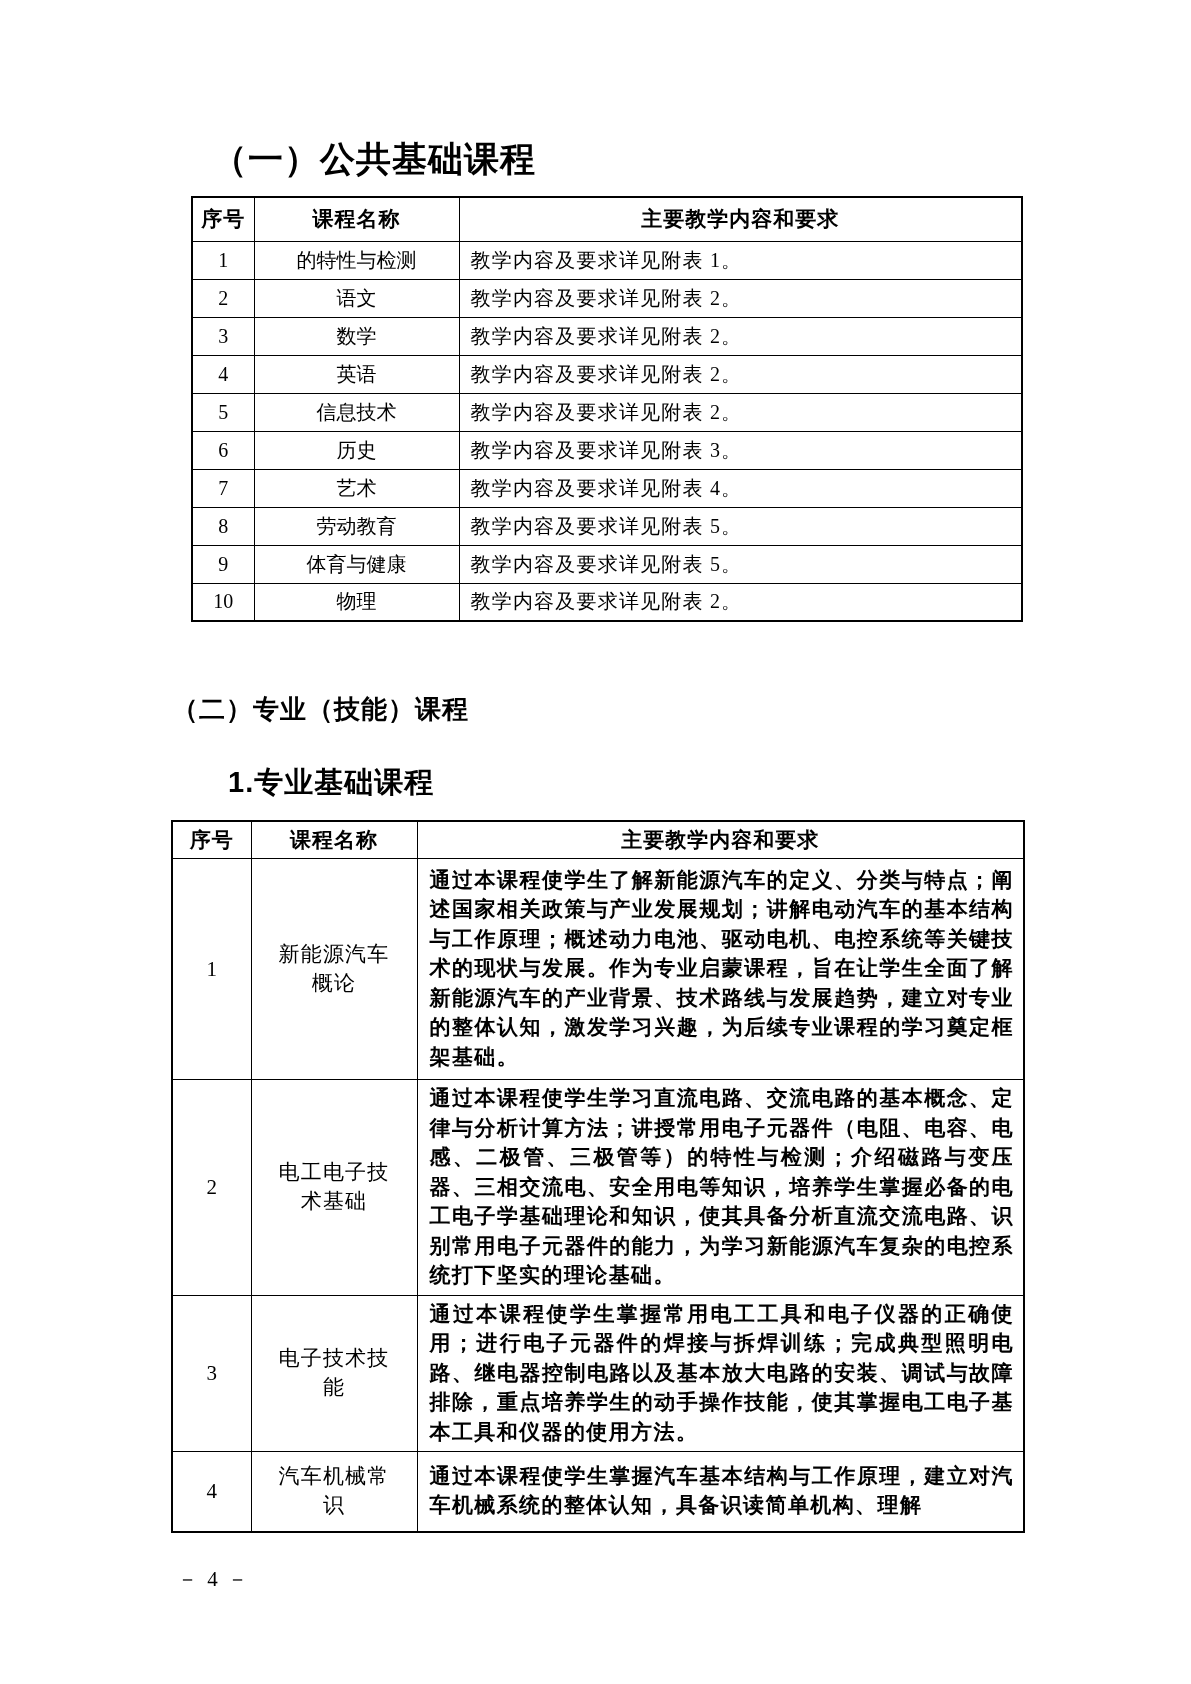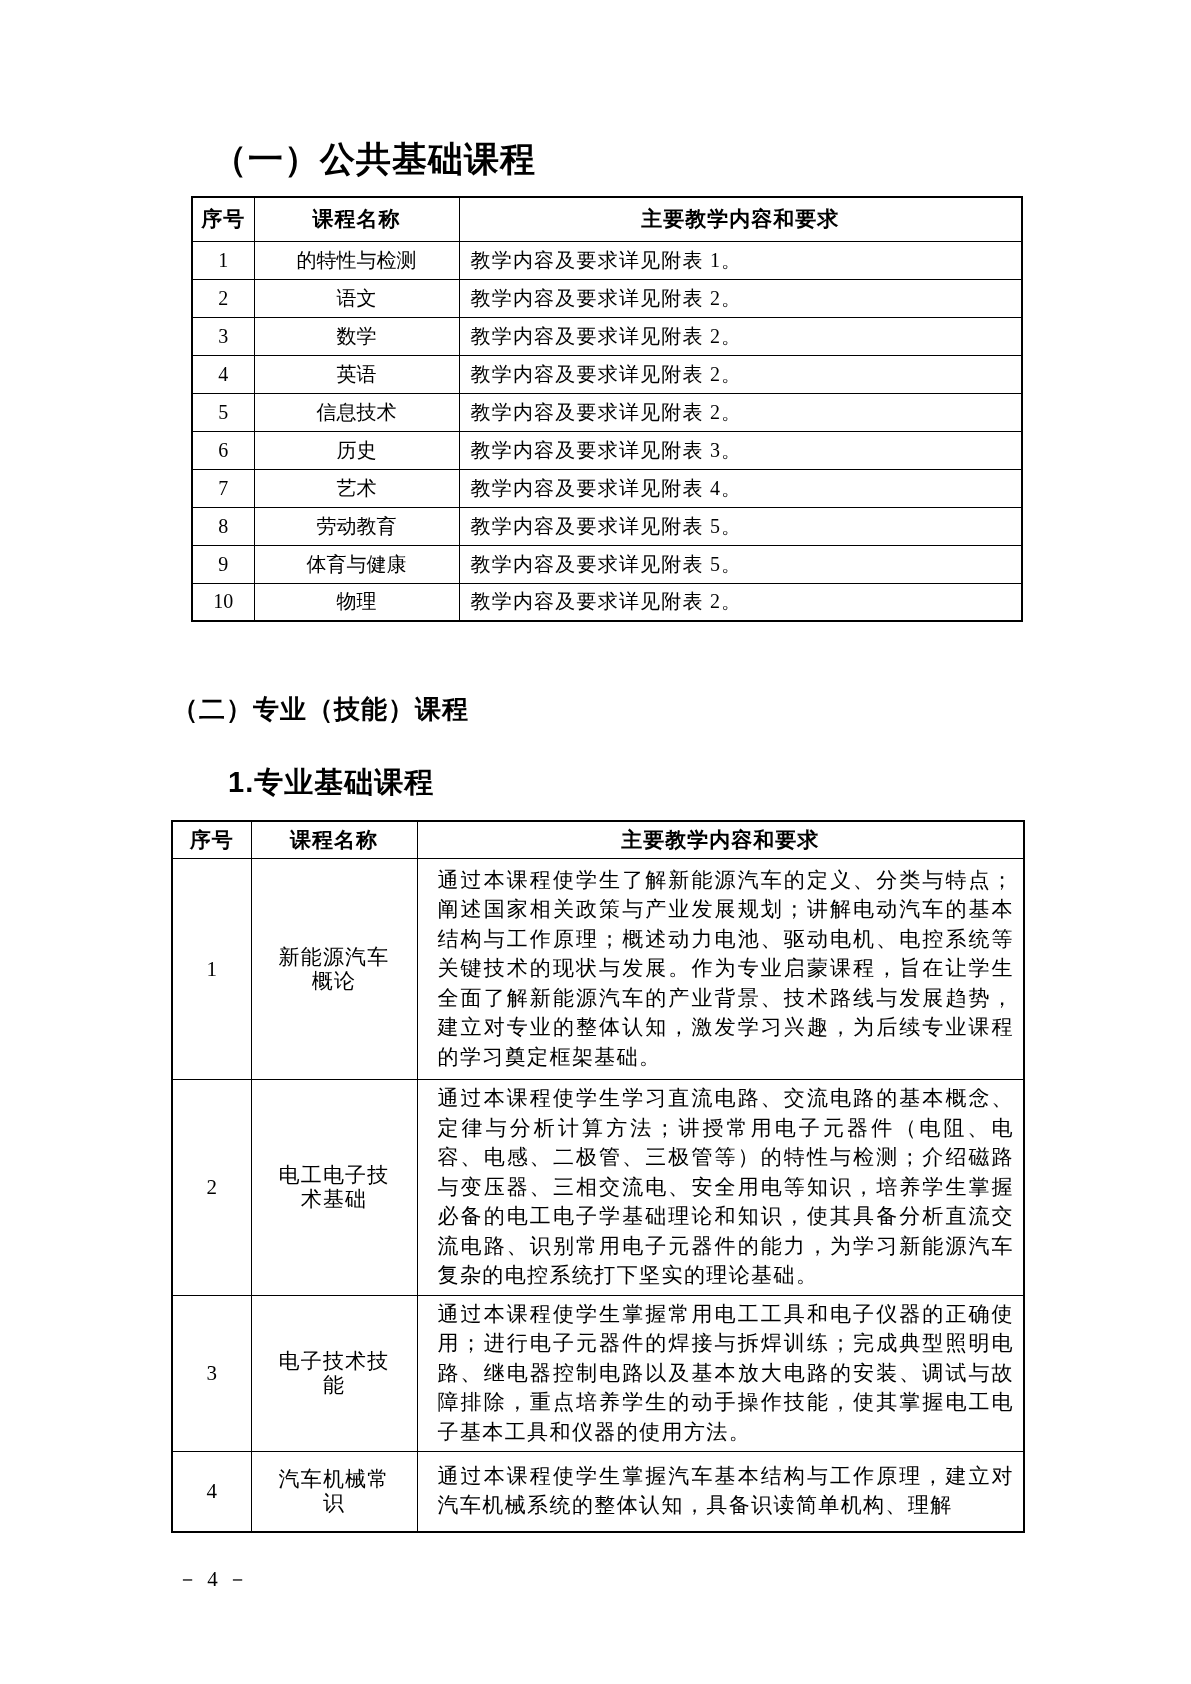--- a/index.html
+++ b/index.html
@@ -61,25 +61,26 @@
   
   #t2 { top: 820px; left: 171px; width: 852px; }
   #t2 .c-no { width: 79px; }
   #t2 .c-name { width: 166px; }
   #t2 .c-content { width: 607px; }
   #t2 thead tr { height: 33px; }
   #t2 tbody tr:nth-child(1) { height: 221px; }
   #t2 tbody tr:nth-child(2) { height: 208px; }
   #t2 tbody tr:nth-child(3) { height: 148px; }
   #t2 tbody tr:nth-child(4) { height: 80px; }
-  #t2 td.name { padding: 0 18px; line-height: 24px; letter-spacing: 1.2px; }
+  #t2 td.name { padding: 0 18px; line-height: 29px; letter-spacing: 1.2px; }
   #t2 td.content {
-    padding: 4px 9px 4px 20px;
+    padding: 4px 9px 4px 12px;
     line-height: 29.5px;
     letter-spacing: 1.4px;
+    font-weight: bold;
   }
 
   .pageno {
     position: absolute;
     top: 1565px;
     left: 177px;
     font-size: 21px;
     letter-spacing: 2px;
   }
 </style>

